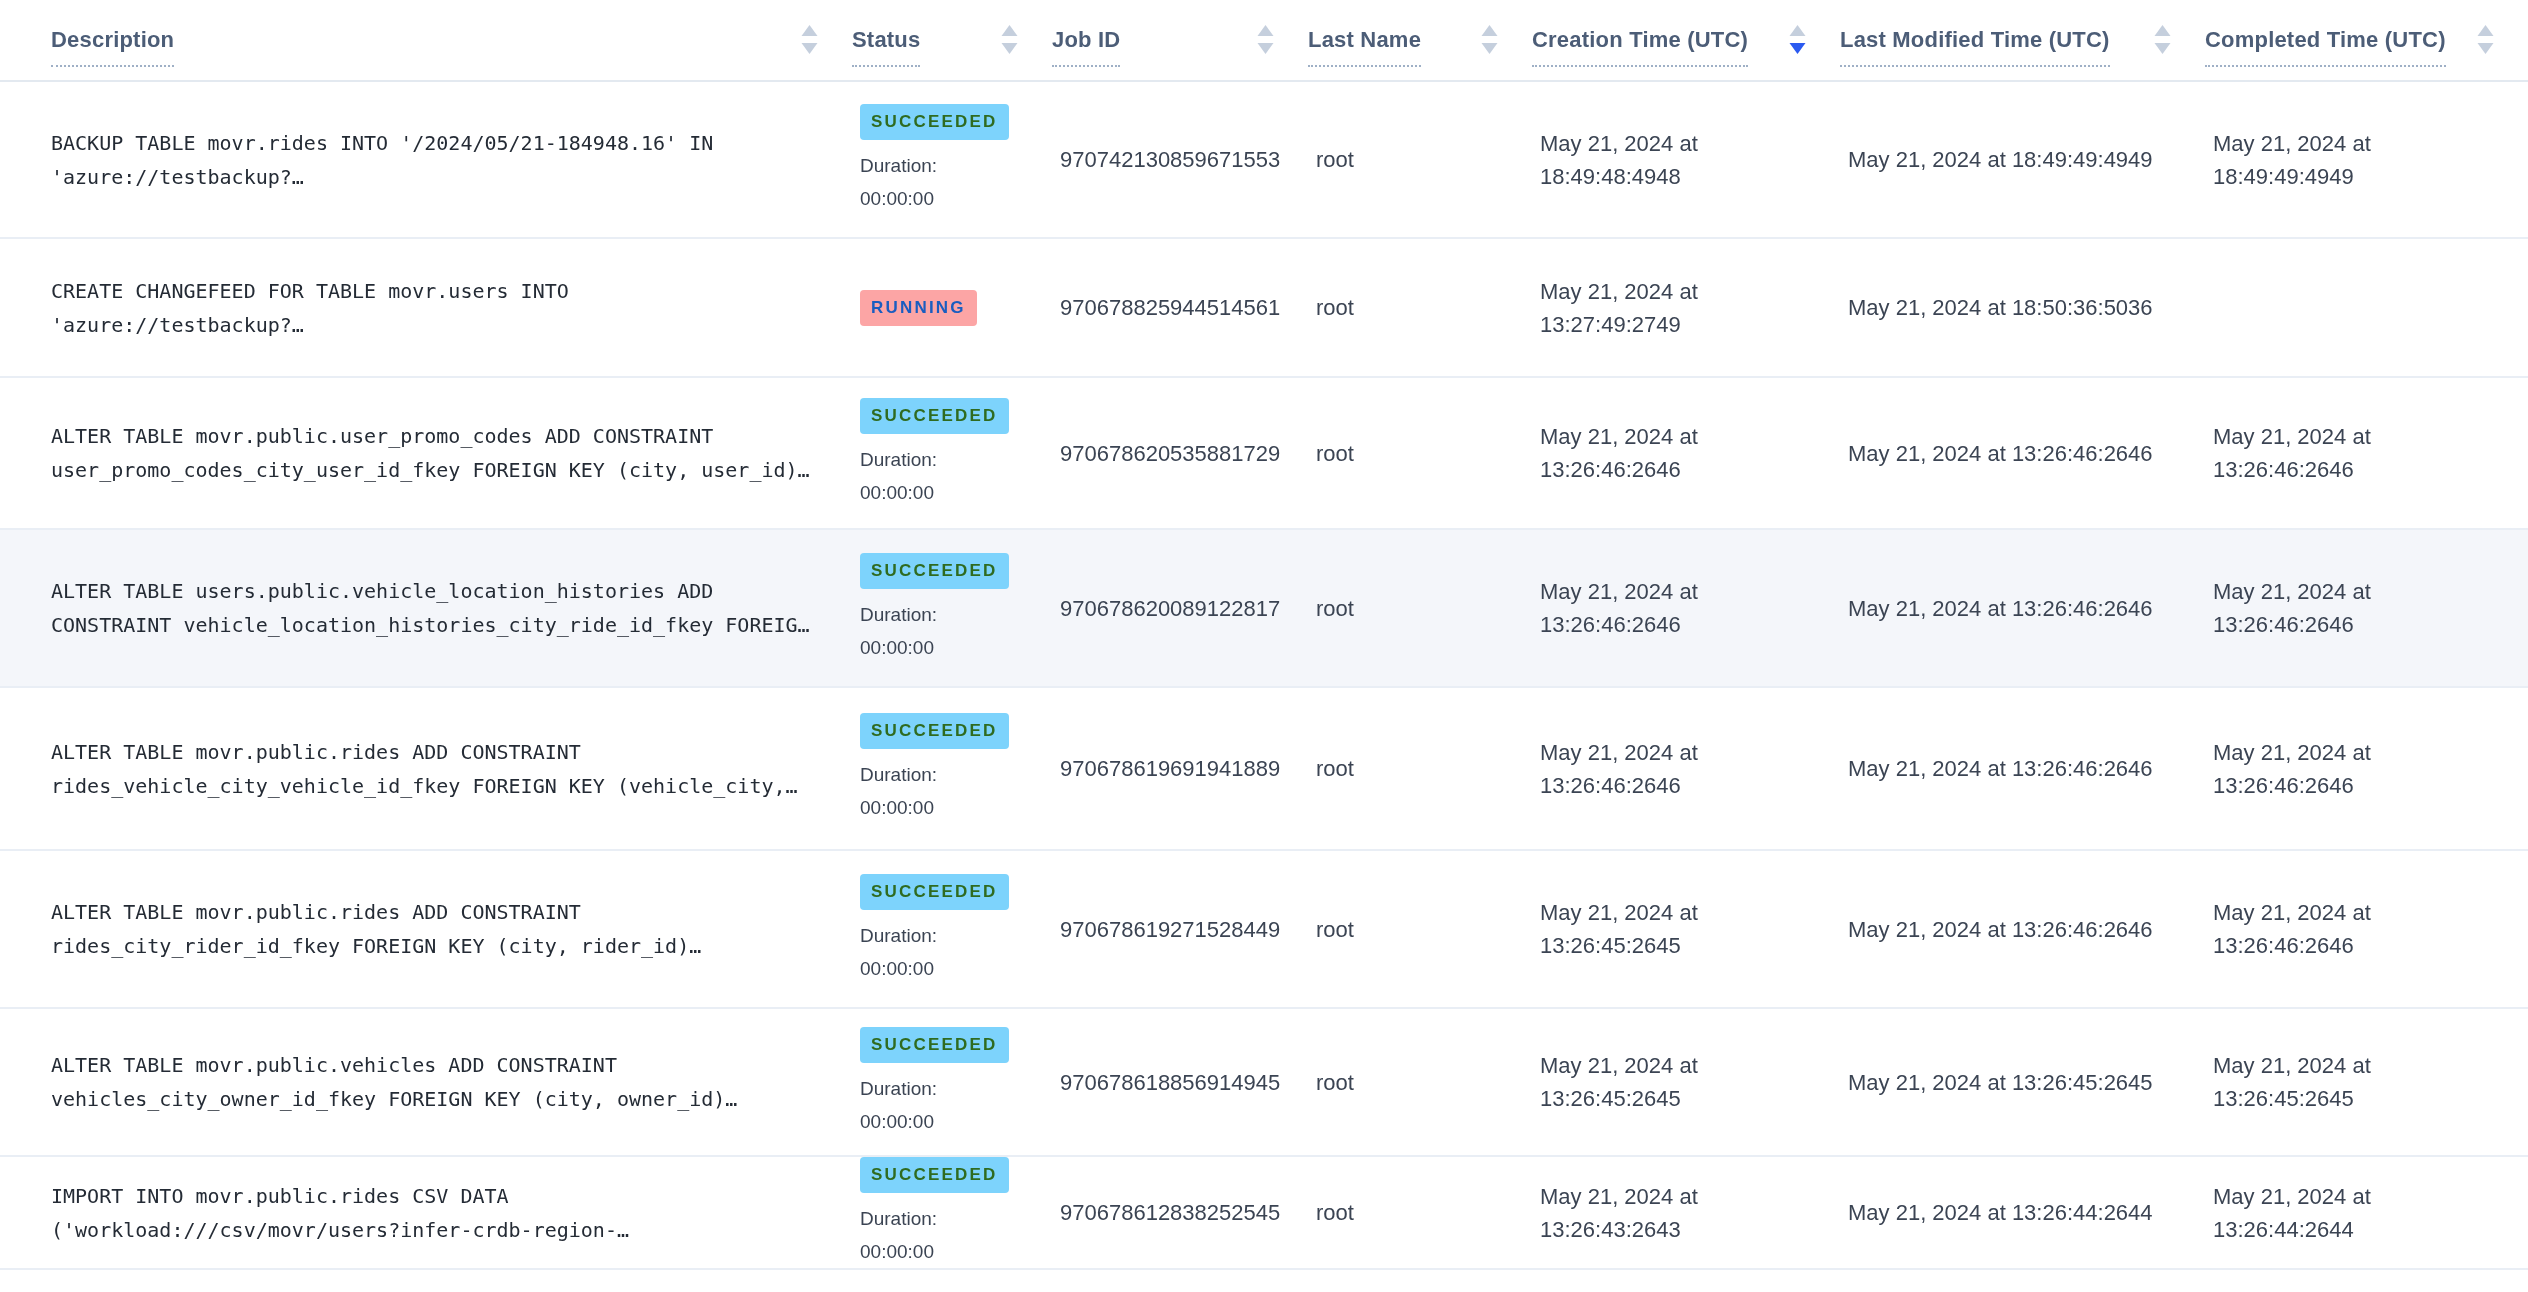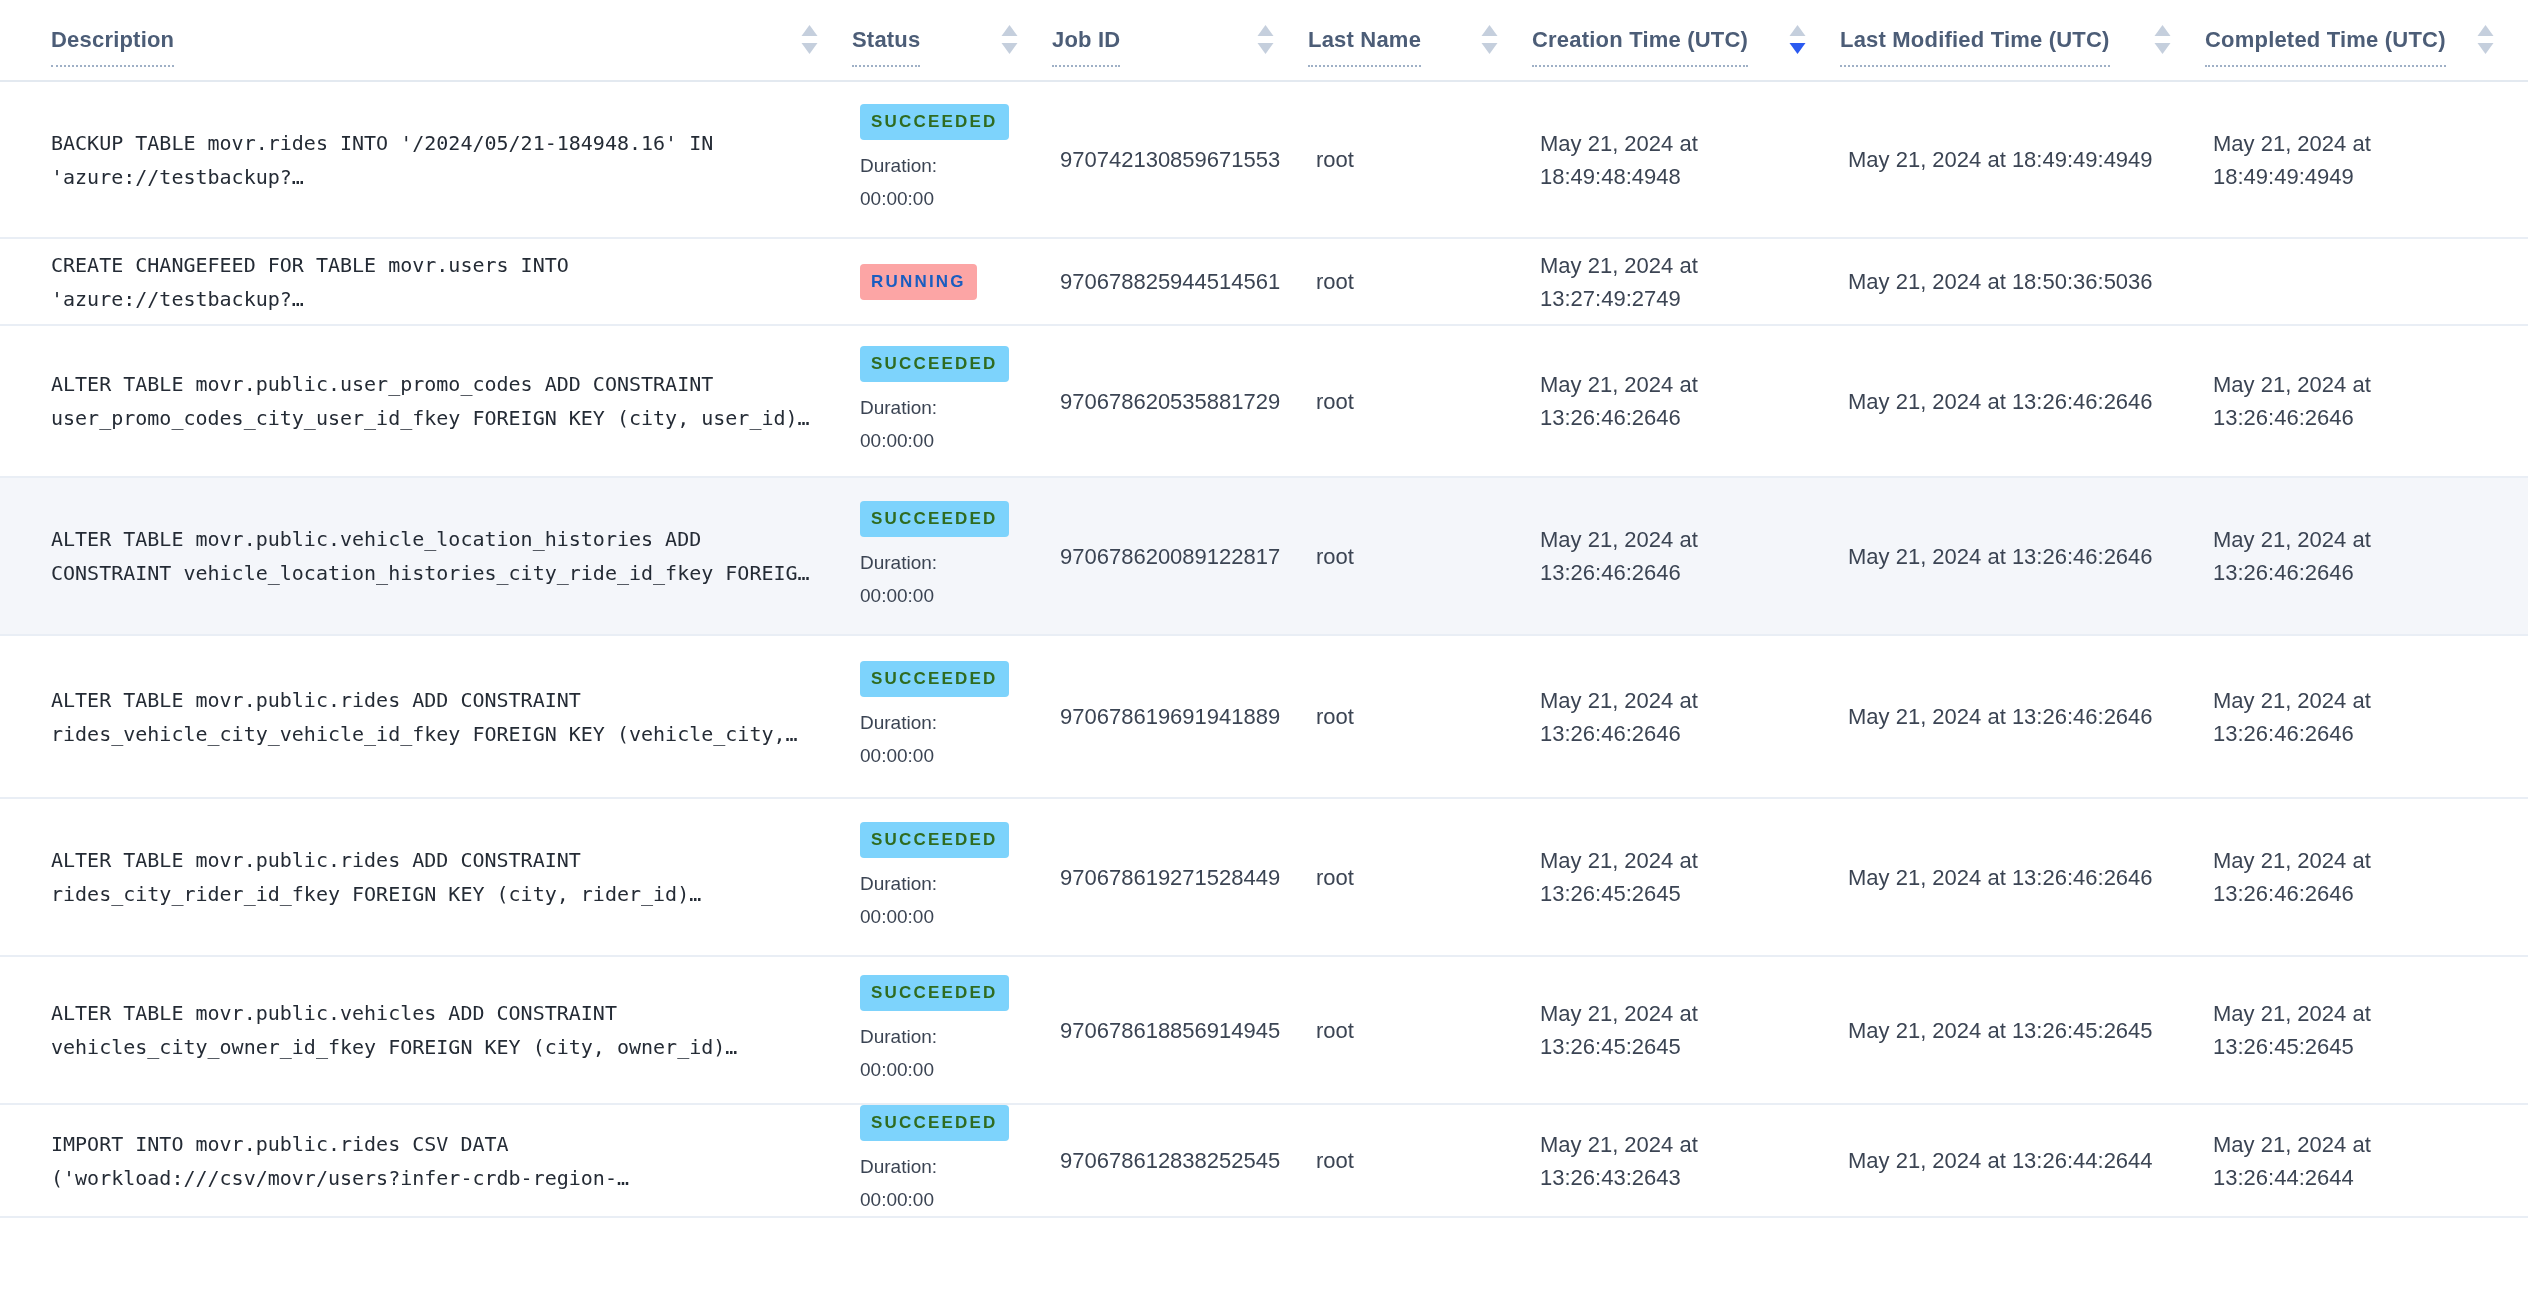--- a/index.html
+++ b/index.html
@@ -31,21 +31,21 @@
   .sort polygon{fill:#c5cfdd;}
   .sort polygon.active{fill:#2b5af0;}
   
   .row{
     align-items:center;box-sizing:border-box;
     border-bottom:2px solid #e9eef5;background:#ffffff;
   }
   .row.highlighted{background:#f4f6fa;}
   .row:nth-of-type(1){height:160px;}
   .row:nth-of-type(2){height:157px;}
-  .row:nth-of-type(3){height:87px;}
+  .row:nth-of-type(3){height:139px;}
   .row:nth-of-type(4){height:152px;}
   .row:nth-of-type(5){height:158px;}
   .row:nth-of-type(6){height:163px;}
   .row:nth-of-type(7){height:158px;}
   .row:nth-of-type(8){height:148px;}
   .cell{padding-left:8px;box-sizing:border-box;}
   .cell-desc{
     padding-left:51px;
     font-family:"DejaVu Sans Mono",monospace;
     font-size:20px;line-height:34px;color:#242b35;
@@ -184,21 +184,21 @@
     </div>
     <div class="cell text">May 21, 2024 at 13:26:46:2646</div>
     <div class="cell text ts">
       <div>May 21, 2024 at</div>
       <div>13:26:46:2646</div>
     </div>
   </div>
 
   <div class="grid-row row highlighted">
     <div class="cell cell-desc">
-      <div>ALTER TABLE movr.public.vehicle_location_histories ADD</div>
+      <div>ALTER TABLE users.public.vehicle_location_histories ADD</div>
       <div>CONSTRAINT vehicle_location_histories_city_ride_id_fkey FOREIG…</div>
     </div>
     <div class="cell status-cell">
       <span class="badge succeeded">SUCCEEDED</span>
       <div class="duration duration-first">Duration:</div>
       <div class="duration">00:00:00</div>
     </div>
     <div class="cell text">970678620089122817</div>
     <div class="cell text">root</div>
     <div class="cell text ts">

